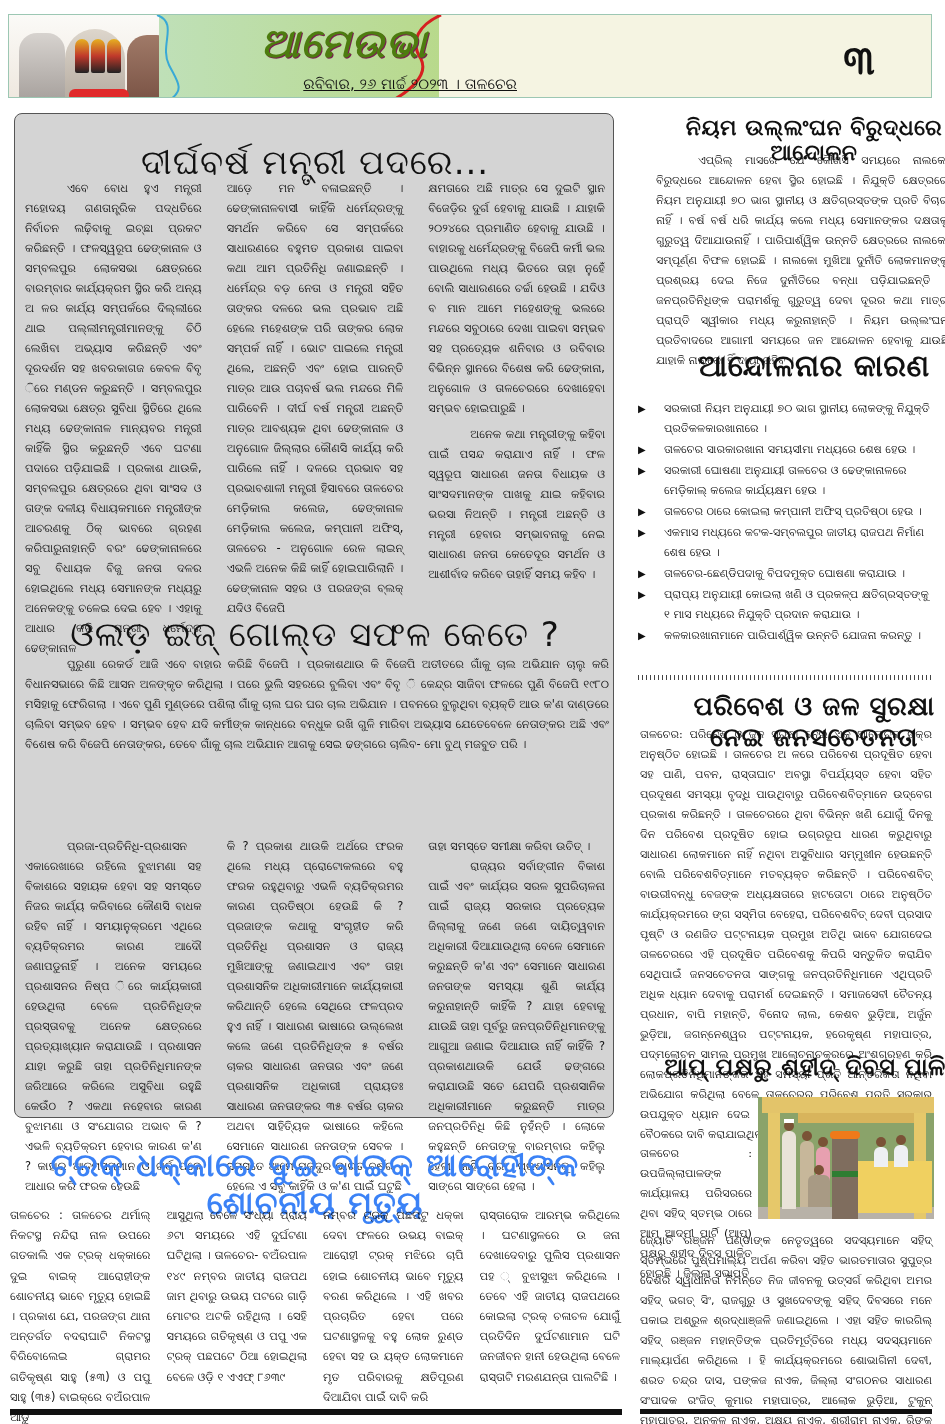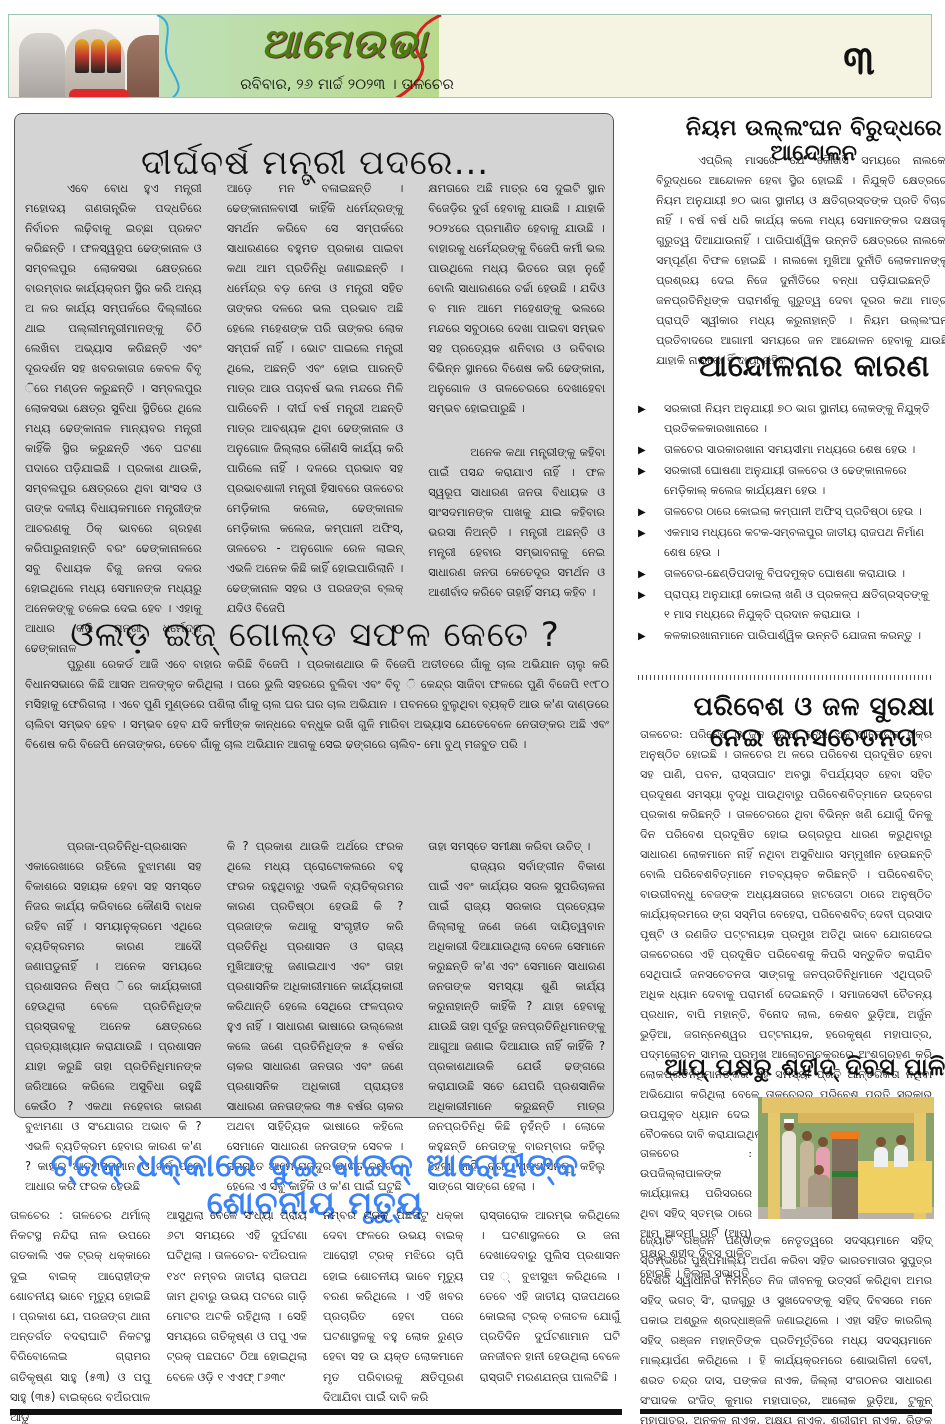--- a/index.html
+++ b/index.html
@@ -13,21 +13,21 @@
   .mh-right { position: absolute; left: 430px; top: 0; width: 494px; height: 84px; background: #f5f4e2; }
   .mh-svg { position: absolute; left: 0; top: 0; }
   .temple { position: absolute; bottom: 0; }
   .t1 { left: 10px; width: 46px; height: 66px; background: linear-gradient(180deg,#d7d3cf,#a8a29e); border-radius: 18px 18px 0 0; }
   .t2 { left: 56px; width: 60px; height: 70px; background: linear-gradient(180deg,#ddd6cc,#b7ada2); border-radius: 30px 30px 0 0; }
   .t3 { left: 118px; width: 50px; height: 64px; background: linear-gradient(180deg,#a07a68,#7b5446); border-radius: 20px 20px 0 0; }
   .t4 { left: 150px; width: 56px; height: 56px; background: linear-gradient(180deg,#e8e6ef,#c9c5d3); border-radius: 6px 6px 0 0; }
   .deity { position: absolute; top: 24px; width: 14px; height: 34px; background: linear-gradient(180deg,#e6b022 0%,#c0392b 50%,#222 100%); border-radius: 7px 7px 2px 2px; }
   .flowers { position: absolute; left: 100px; top: 82px; width: 60px; height: 12px; background: #e02a2a; border-radius: 6px; }
   .paper-title { position: absolute; left: 185px; top: 4px; width: 300px; text-align: center; font-family: "DejaVu Serif", serif; font-size: 40px; font-weight: bold; color: #4d7c0f; letter-spacing: 1px; text-shadow: 1px 1px 0 #7a1d53; font-style: italic; }
-  .date-line { position: absolute; left: 168px; top: 60px; width: 340px; text-align: center; font-size: 15px; color: #111; }
+  .date-line { position: absolute; left: 168px; top: 60px; width: 340px; text-align: right; font-size: 15px; color: #111; text-decoration: underline; }
   .page-no { position: absolute; left: 810px; top: 22px; width: 80px; text-align: center; font-size: 40px; font-weight: bold; color: #111; }
 
   
   .greybox { position: absolute; left: 14px; top: 113px; width: 600px; height: 1005px; background: #d4d4d4; border: 1.5px solid #555; border-radius: 8px; }
   .hl-xl { font-size: 34px; text-align: center; color: #111; font-weight: normal; letter-spacing: 1px; }
   .article-cols { display: grid; grid-template-columns: 1fr 1fr 1fr; column-gap: 25px; }
   .para { font-size: 11.4px; line-height: 20px; text-align: justify; }
   .indent { text-indent: 42px; }
 
   .a1-title { position: absolute; left: 0; top: 28px; width: 600px; }
@@ -107,21 +107,21 @@
   <div class="page-no">୩</div>
 </header>
 
 <section class="greybox">
   <h1 class="hl-xl a1-title">ଦୀର୍ଘବର୍ଷ ମନ୍ତ୍ରୀ ପଦରେ...</h1>
   <div class="a1-body article-cols">
     <p class="para indent">ଏବେ ବୋଧ ହୁଏ ମନ୍ତ୍ରୀ ମହୋଦୟ ଗଣତାନ୍ତ୍ରିକ ପଦ୍ଧତିରେ ନିର୍ବାଚନ ଲଢ଼ିବାକୁ ଇଚ୍ଛା ପ୍ରକଟ କରିଛନ୍ତି । ଫଳସ୍ୱରୂପ ଢେଙ୍କାନାଳ ଓ ସମ୍ବଲପୁର ଲୋକସଭା କ୍ଷେତ୍ରରେ ବାରମ୍ବାର କାର୍ଯ୍ୟକ୍ରମ ସ୍ଥିର କରି ଅନ୍ୟ ଅ ଳର କାର୍ଯ୍ୟ ସମ୍ପର୍କରେ ଦିଲ୍ଲୀରେ ଥାଇ ପଲ୍ଲୀମନ୍ତ୍ରୀମାନଙ୍କୁ ଚିଠି ଲେଖିବା ଅଭ୍ୟାସ କରିଛନ୍ତି ଏବଂ ଦୂରଦର୍ଶନ ସହ ଖବରକାଗଜ କେବଳ ବିବୃ ିରେ ମଣ୍ଡନ କରୁଛନ୍ତି । ସମ୍ବଲପୁର ଲୋକସଭା କ୍ଷେତ୍ର ସୁବିଧା ସ୍ଥିତିରେ ଥିଲେ ମଧ୍ୟ ଢେଙ୍କାନାଳ ମାନ୍ୟବର ମନ୍ତ୍ରୀ କାହିଁକି ସ୍ଥିର କରୁଛନ୍ତି ଏବେ ଘଟଣା ପଦାରେ ପଡ଼ିଯାଇଛି । ପ୍ରକାଶ ଥାଉକି, ସମ୍ବଲପୁର କ୍ଷେତ୍ରରେ ଥିବା ସାଂସଦ ଓ ତାଙ୍କ ଦଳୀୟ ବିଧାୟକମାନେ ମନ୍ତ୍ରୀଙ୍କ ଆଚରଣକୁ ଠିକ୍ ଭାବରେ ଗ୍ରହଣ କରିପାରୁନାହାନ୍ତି ବରଂ ଢେଙ୍କାନାଳରେ ସବୁ ବିଧାୟକ ବିଜୁ ଜନତା ଦଳର ହୋଇଥିଲେ ମଧ୍ୟ ସେମାନଙ୍କ ମଧ୍ୟରୁ ଅନେକଙ୍କୁ ଚଳେଇ ଦେଇ ହେବ । ଏହାକୁ ଆଧାର କରି ମନ୍ତ୍ରୀ ଧର୍ମେନ୍ଦ୍ର ଢେଙ୍କାନାଳ</p>
     <p class="para">ଆଡ଼େ ମନ ବଳାଇଛନ୍ତି । ଢେଙ୍କାନାଳବାସୀ କାହିଁକି ଧର୍ମେନ୍ଦ୍ରଙ୍କୁ ସମର୍ଥନ କରିବେ ସେ ସମ୍ପର୍କରେ ସାଧାରଣରେ ବହୁମତ ପ୍ରକାଶ ପାଇବା କଥା ଆମ ପ୍ରତିନିଧି ଜଣାଇଛନ୍ତି । ଧର୍ମେନ୍ଦ୍ର ବଡ଼ ନେତା ଓ ମନ୍ତ୍ରୀ ସହିତ ତାଙ୍କର ଦଳରେ ଭଲ ପ୍ରଭାବ ଅଛି ହେଲେ ମହେଶଙ୍କ ପରି ତାଙ୍କର ଲୋକ ସମ୍ପର୍କ ନାହିଁ । ଭୋଟ ପାଇଲେ ମନ୍ତ୍ରୀ ଥିଲେ, ଅଛନ୍ତି ଏବଂ ହୋଇ ପାରନ୍ତି ମାତ୍ର ଆଉ ପଚାବର୍ଷ ଭଲ ମନ୍ଦରେ ମିଳି ପାରିବେନି । ଦୀର୍ଘ ବର୍ଷ ମନ୍ତ୍ରୀ ଅଛନ୍ତି ମାତ୍ର ଆବଶ୍ୟକ ଥିବା ଢେଙ୍କାନାଳ ଓ ଅନୁଗୋଳ ଜିଲ୍ଲାର କୌଣସି କାର୍ଯ୍ୟ କରି ପାରିଲେ ନାହିଁ । ଦଳରେ ପ୍ରଭାବ ସହ ପ୍ରଭାବଶାଳୀ ମନ୍ତ୍ରୀ ହିସାବରେ ତାଳଚେର ମେଡ଼ିକାଲ କଲେଜ, ଢେଙ୍କାନାଳ ମେଡ଼ିକାଲ କଲେଜ, କମ୍ପାନୀ ଅଫିସ୍, ତାଳଚେର - ଅନୁଗୋଳ ରେଳ ଲାଇନ୍ ଏଭଳି ଅନେକ କିଛି କାହିଁ ହୋଇପାରିଲାନି । ଢେଙ୍କାନାଳ ସହର ଓ ପରଜଙ୍ଗ ବ୍ଲକ୍ ଯଦିଓ ବିଜେପି</p>
     <div>
       <p class="para">କ୍ଷମତାରେ ଅଛି ମାତ୍ର ସେ ଦୁଇଟି ସ୍ଥାନ ବିଜେଡ଼ିର ଦୁର୍ଗ ହେବାକୁ ଯାଉଛି । ଯାହାକି ୨୦୨୪ରେ ପ୍ରମାଣିତ ହେବାକୁ ଯାଉଛି । ବାହାରକୁ ଧର୍ମେନ୍ଦ୍ରଙ୍କୁ ବିଜେପି କର୍ମୀ ଭଲ ପାଉଥିଲେ ମଧ୍ୟ ଭିତରେ ତାହା ନୁହେଁ ବୋଲି ସାଧାରଣରେ ଚର୍ଚ୍ଚା ହେଉଛି । ଯଦିଓ ବ ମାନ ଆମେ ମହେଶଙ୍କୁ ଭଲରେ ମନ୍ଦରେ ସବୁଠାରେ ଦେଖା ପାଇବା ସମ୍ଭବ ସହ ପ୍ରତ୍ୟେକ ଶନିବାର ଓ ରବିବାର ବିଭିନ୍ନ ସ୍ଥାନରେ ବିଶେଷ କରି ଢେଙ୍କାନା, ଅନୁଗୋଳ ଓ ତାଳଚେରରେ ଦେଖାହେବା ସମ୍ଭବ ହୋଇପାରୁଛି ।</p>
-      <p class="para indent" style="margin-top:24px">ଅନେକ କଥା ମନ୍ତ୍ରୀଙ୍କୁ କହିବା ପାଇଁ ପସନ୍ଦ କରାଯାଏ ନାହିଁ । ଫଳ ସ୍ୱରୂପ ସାଧାରଣ ଜନତା ବିଧାୟକ ଓ ସାଂସଦମାନଙ୍କ ପାଖକୁ ଯାଇ କହିବାର ଭରସା ନିଅନ୍ତି । ମନ୍ତ୍ରୀ ଅଛନ୍ତି ଓ ମନ୍ତ୍ରୀ ହେବାର ସମ୍ଭାବନାକୁ ନେଇ ସାଧାରଣ ଜନତା କେତେଦୂର ସମର୍ଥନ ଓ ଆଶୀର୍ବାଦ କରିବେ ତାହାହିଁ ସମୟ କହିବ ।</p>
+      <p class="para indent" style="margin-top:6px">ଅନେକ କଥା ମନ୍ତ୍ରୀଙ୍କୁ କହିବା ପାଇଁ ପସନ୍ଦ କରାଯାଏ ନାହିଁ । ଫଳ ସ୍ୱରୂପ ସାଧାରଣ ଜନତା ବିଧାୟକ ଓ ସାଂସଦମାନଙ୍କ ପାଖକୁ ଯାଇ କହିବାର ଭରସା ନିଅନ୍ତି । ମନ୍ତ୍ରୀ ଅଛନ୍ତି ଓ ମନ୍ତ୍ରୀ ହେବାର ସମ୍ଭାବନାକୁ ନେଇ ସାଧାରଣ ଜନତା କେତେଦୂର ସମର୍ଥନ ଓ ଆଶୀର୍ବାଦ କରିବେ ତାହାହିଁ ସମୟ କହିବ ।</p>
     </div>
   </div>
 
   <h2 class="hl-xl a2-title">ଓଲଡ଼ ଇଜ୍ ଗୋଲ୍ଡ ସଫଳ କେତେ ?</h2>
   <p class="a2-body para indent">ପୁରୁଣା ରେକର୍ଡ ଆଜି ଏବେ ବାହାର କରିଛି ବିଜେପି । ପ୍ରକାଶଥାଉ କି ବିଜେପି ଅତୀତରେ ଗାଁକୁ ଚାଲ ଅଭିଯାନ ଚାଲୁ କରି ବିଧାନସଭାରେ କିଛି ଆସନ ଅଳଙ୍କୃତ କରିଥିଲା । ପରେ ଭୁଲି ସହରରେ ବୁଲିବା ଏବଂ ବିବୃ ି କେନ୍ଦ୍ର ସାଜିବା ଫଳରେ ପୁଣି ବିଜେପି ୧୯୮୦ ମସିହାକୁ ଫେରିଗଲା । ଏବେ ପୁଣି ମୁଣ୍ଡରେ ପଶିଲା ଗାଁକୁ ଚାଲ ଘର ଘର ଚାଲ ଅଭିଯାନ । ପବନରେ ବୁଲୁଥିବା ବ୍ୟକ୍ତି ଆଉ କ'ଣ ଦାଣ୍ଡରେ ଚାଲିବା ସମ୍ଭବ ହେବ । ସମ୍ଭବ ହେବ ଯଦି କର୍ମୀଙ୍କ କାନ୍ଧରେ ବନ୍ଧୁକ ରଖି ଗୁଳି ମାରିବା ଅଭ୍ୟାସ ଯେତେବେଳେ ନେତାଙ୍କର ଅଛି ଏବଂ ବିଶେଷ କରି ବିଜେପି ନେତାଙ୍କର, ତେବେ ଗାଁକୁ ଚାଲ ଅଭିଯାନ ଆଗକୁ ସେଇ ଢଙ୍ଗରେ ଚାଲିବ- ମୋ ବୁଥ୍ ମଜବୁତ ପରି ।</p>
 
   <div class="a3-body article-cols">
     <p class="para indent">ପ୍ରଜା-ପ୍ରତିନିଧି-ପ୍ରଶାସନ ଏକାରେଖାରେ ରହିଲେ ବୁଝାମଣା ସହ ବିକାଶରେ ସହାୟକ ହେବା ସହ ସମସ୍ତେ ନିଜର କାର୍ଯ୍ୟ କରିବାରେ କୌଣସି ବାଧକ ରହିବ ନାହିଁ । ସମୟାନୁକ୍ରମେ ଏଥିରେ ବ୍ୟତିକ୍ରମର କାରଣ ଆଦୌ ଜଣାପଡୁନାହିଁ । ଅନେକ ସମୟରେ ପ୍ରଶାସନର ନିଷ୍ପ ିରେ କାର୍ଯ୍ୟକାରୀ ହେଉଥିଲା ବେଳେ ପ୍ରତିନିଧିଙ୍କ ପ୍ରସ୍ତାବକୁ ଅନେକ କ୍ଷେତ୍ରରେ ପ୍ରତ୍ୟାଖ୍ୟାନ କରାଯାଉଛି । ପ୍ରଶାସନ ଯାହା କରୁଛି ତାହା ପ୍ରତିନିଧିମାନଙ୍କ ଜରିଆରେ କରିଲେ ଅସୁବିଧା ରହୁଛି କେଉଁଠ ? ଏକଥା ନହେବାର କାରଣ ବୁଝାମଣା ଓ ସଂଯୋଗର ଅଭାବ କି ? ଏଭଳି ବ୍ୟତିକ୍ରମ ହେବାର କାରଣ କ'ଣ ? କାହାର ଆତ୍ମସମ୍ମାନ ଓ ଗର୍ବ ପରେ ଆଧାର କରି ଫରକ ହେଉଛି</p>
     <p class="para">କି ? ପ୍ରକାଶ ଥାଉକି ଅର୍ଥରେ ଫରକ ଥିଲେ ମଧ୍ୟ ପ୍ରୋଟୋକଲରେ ବହୁ ଫରକ ରହୁଥିବାରୁ ଏଭଳି ବ୍ୟତିକ୍ରମର କାରଣ ପ୍ରତିଷ୍ଠା ହେଉଛି କି ? ପ୍ରଜାଙ୍କ କଥାକୁ ସଂଗୃହୀତ କରି ପ୍ରତିନିଧି ପ୍ରଶାସନ ଓ ରାଜ୍ୟ ମୁଖିଆଙ୍କୁ ଜଣାଇଥାଏ ଏବଂ ତାହା ପ୍ରଶାସନିକ ଅଧିକାରୀମାନେ କାର୍ଯ୍ୟକାରୀ କରିଥାନ୍ତି ହେଲେ ସେଥିରେ ଫଳପ୍ରଦ ହୁଏ ନାହିଁ । ସାଧାରଣ ଭାଷାରେ ଉଲ୍ଲେଖ କଲେ ଜଣେ ପ୍ରତିନିଧିଙ୍କ ୫ ବର୍ଷର ଚାକର ସାଧାରଣ ଜନତାର ଏବଂ ଜଣେ ପ୍ରଶାସନିକ ଅଧିକାରୀ ପ୍ରାୟତଃ ସାଧାରଣ ଜନତାଙ୍କର ୩୫ ବର୍ଷର ଚାକର ଅଥବା ସାହିତ୍ୟିକ ଭାଷାରେ କହିଲେ ସେମାନେ ସାଧାରଣ ଜନତାଙ୍କ ସେବକ । ସମସ୍ତେ ଆମେ ମଜଦୁର ଭାରତ ବର୍ଷର । ହେଲେ ଏ ସବୁ କାହିଁକି ଓ କ'ଣ ପାଇଁ ଘଟୁଛି</p>
     <div>

